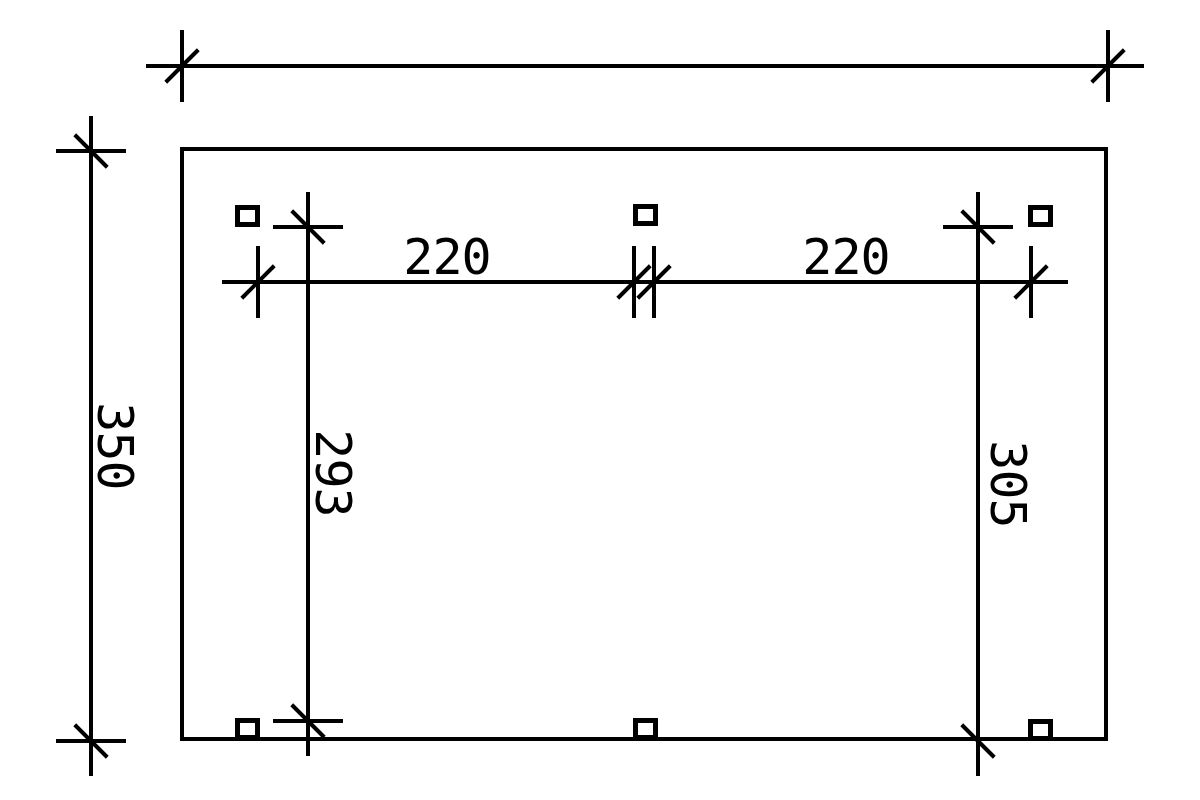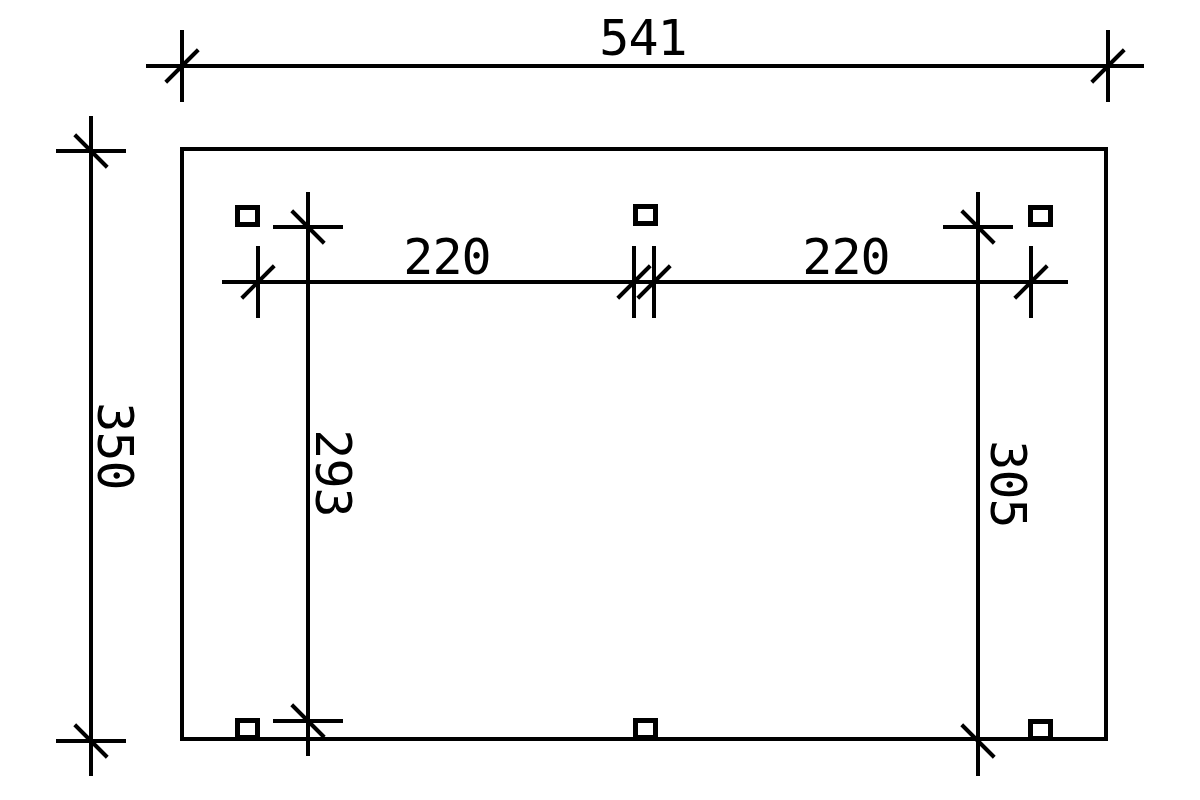--- a/index.html
+++ b/index.html
@@ -105,21 +105,20 @@
 
   <div class="line" style="left:146px; top:64px; width:998px; height:4px;"></div>
   <div class="tick tick-h" style="left:182px; top:66px;">
     <span class="bar"></span>
     <span class="slash"></span>
   </div>
   <div class="tick tick-h" style="left:1108px; top:66px;">
     <span class="bar"></span>
     <span class="slash"></span>
   </div>
-  <div class="dim-label" style="left:593px; top:13px;">541</div>
 
   <div class="line" style="left:89px; top:116px; width:4px; height:660px;"></div>
   <div class="tick tick-v" style="left:91px; top:151px;">
     <span class="bar"></span>
     <span class="slash"></span>
   </div>
   <div class="tick tick-v" style="left:91px; top:741px;">
     <span class="bar"></span>
     <span class="slash"></span>
   </div>

